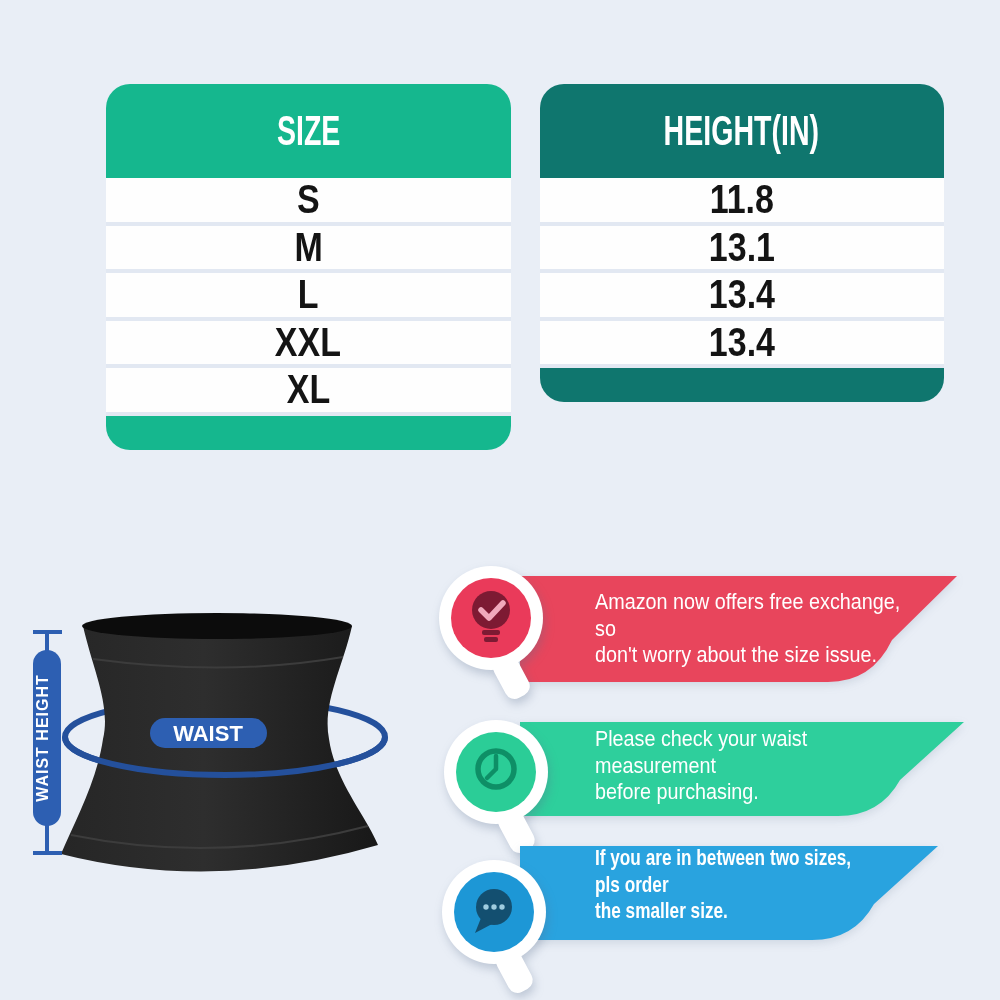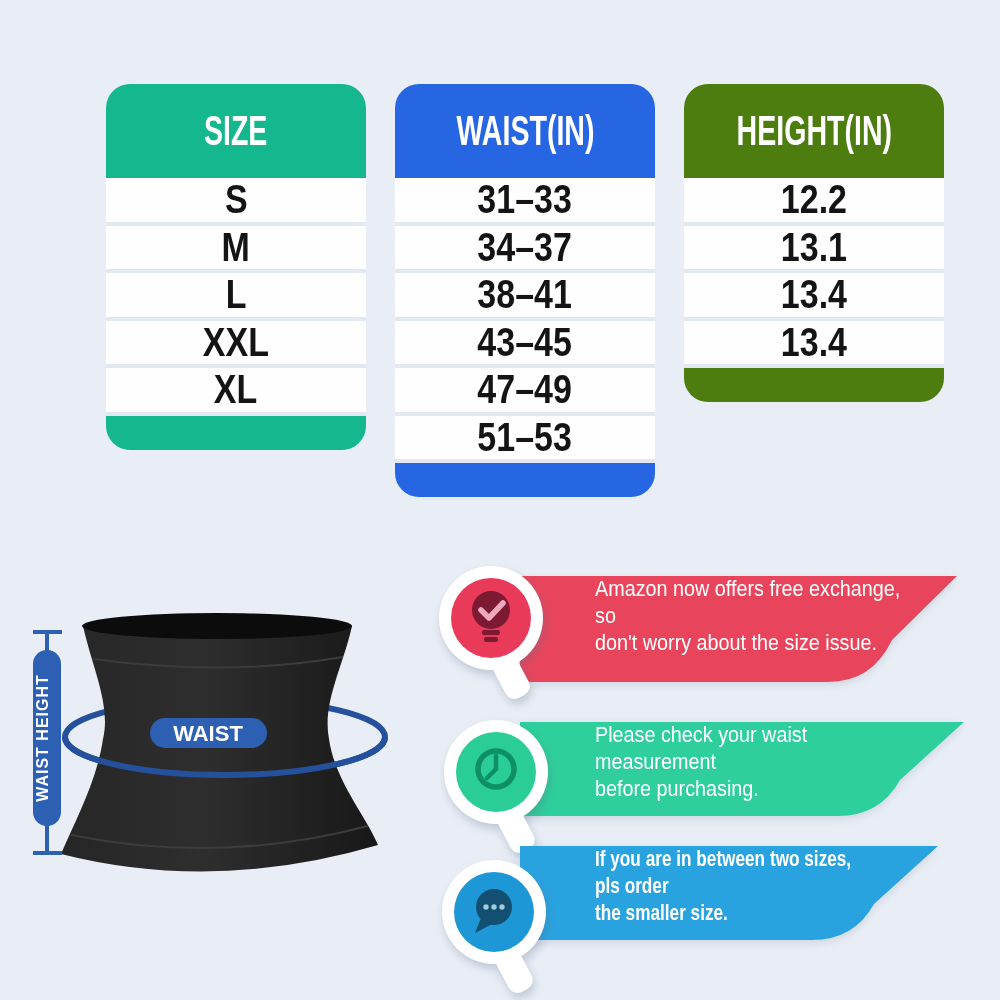--- a/index.html
+++ b/index.html
@@ -18,26 +18,26 @@
   .col-header .squeeze{display:inline-block;transform:scaleX(0.68);white-space:nowrap;}
   .cell{
     height:47.5px;background:#fefefe;display:flex;align-items:center;justify-content:center;
     color:#141414;font-weight:bold;font-size:40px;border-bottom:4px solid #e2e8f2;box-sizing:border-box;
   }
   .cell:last-of-type{border-bottom:none;}
   .cell .squeeze{display:inline-block;transform:scaleX(0.85);white-space:nowrap;}
   .col-footer{height:34px;border-radius:0 0 24px 24px;}
   .c-green{background:#15b78e;}
   .c-blue{background:#2766e3;}
-  .c-orange{background:#4d7c0f;}
+  .c-orange{background:#0f766e;}
   
   .banner{position:absolute;}
   .banner svg{position:absolute;left:0;top:0;filter:drop-shadow(0 3px 4px rgba(90,110,140,.18));}
   .banner-text{
-    position:absolute;left:75px;right:10px;top:0;bottom:0;display:flex;align-items:flex-start;
+    position:absolute;left:75px;right:10px;top:0;bottom:0;display:flex;align-items:center;
     color:#ffffff;white-space:pre-line;line-height:1.25;
   }
   .banner-text .squeeze{display:inline-block;transform:scaleX(0.92);transform-origin:left center;
     font-size:21.5px;}
   .banner-text.bold .squeeze{transform:scaleX(0.8);font-weight:bold;font-size:21.5px;}
   .badge{position:absolute;filter:drop-shadow(2px 5px 5px rgba(90,110,140,.3));}
   
   .diagram{position:absolute;left:15px;top:595px;}
 </style>
 </head>
@@ -60,51 +60,27 @@
       </div>
     <div class="cell">
         <span class="squeeze">XXL</span>
       </div>
     <div class="cell">
         <span class="squeeze">XL</span>
       </div>
     <div class="col-footer c-green"></div>
   </div>
 
-  <div class="col">
-    <div class="col-header c-blue">
-      <span class="squeeze">WAIST(IN)</span>
-    </div>
-    <div class="cell">
-        <span class="squeeze">31–33</span>
-      </div>
-    <div class="cell">
-        <span class="squeeze">34–37</span>
-      </div>
-    <div class="cell">
-        <span class="squeeze">38–41</span>
-      </div>
-    <div class="cell">
-        <span class="squeeze">43–45</span>
-      </div>
-    <div class="cell">
-        <span class="squeeze">47–49</span>
-      </div>
-    <div class="cell">
-        <span class="squeeze">51–53</span>
-      </div>
-    <div class="col-footer c-blue"></div>
-  </div>
 
   <div class="col">
     <div class="col-header c-orange">
       <span class="squeeze">HEIGHT(IN)</span>
     </div>
     <div class="cell">
-        <span class="squeeze">12.2</span>
+        <span class="squeeze">11.8</span>
       </div>
     <div class="cell">
         <span class="squeeze">13.1</span>
       </div>
     <div class="cell">
         <span class="squeeze">13.4</span>
       </div>
     <div class="cell">
         <span class="squeeze">13.4</span>
       </div>

